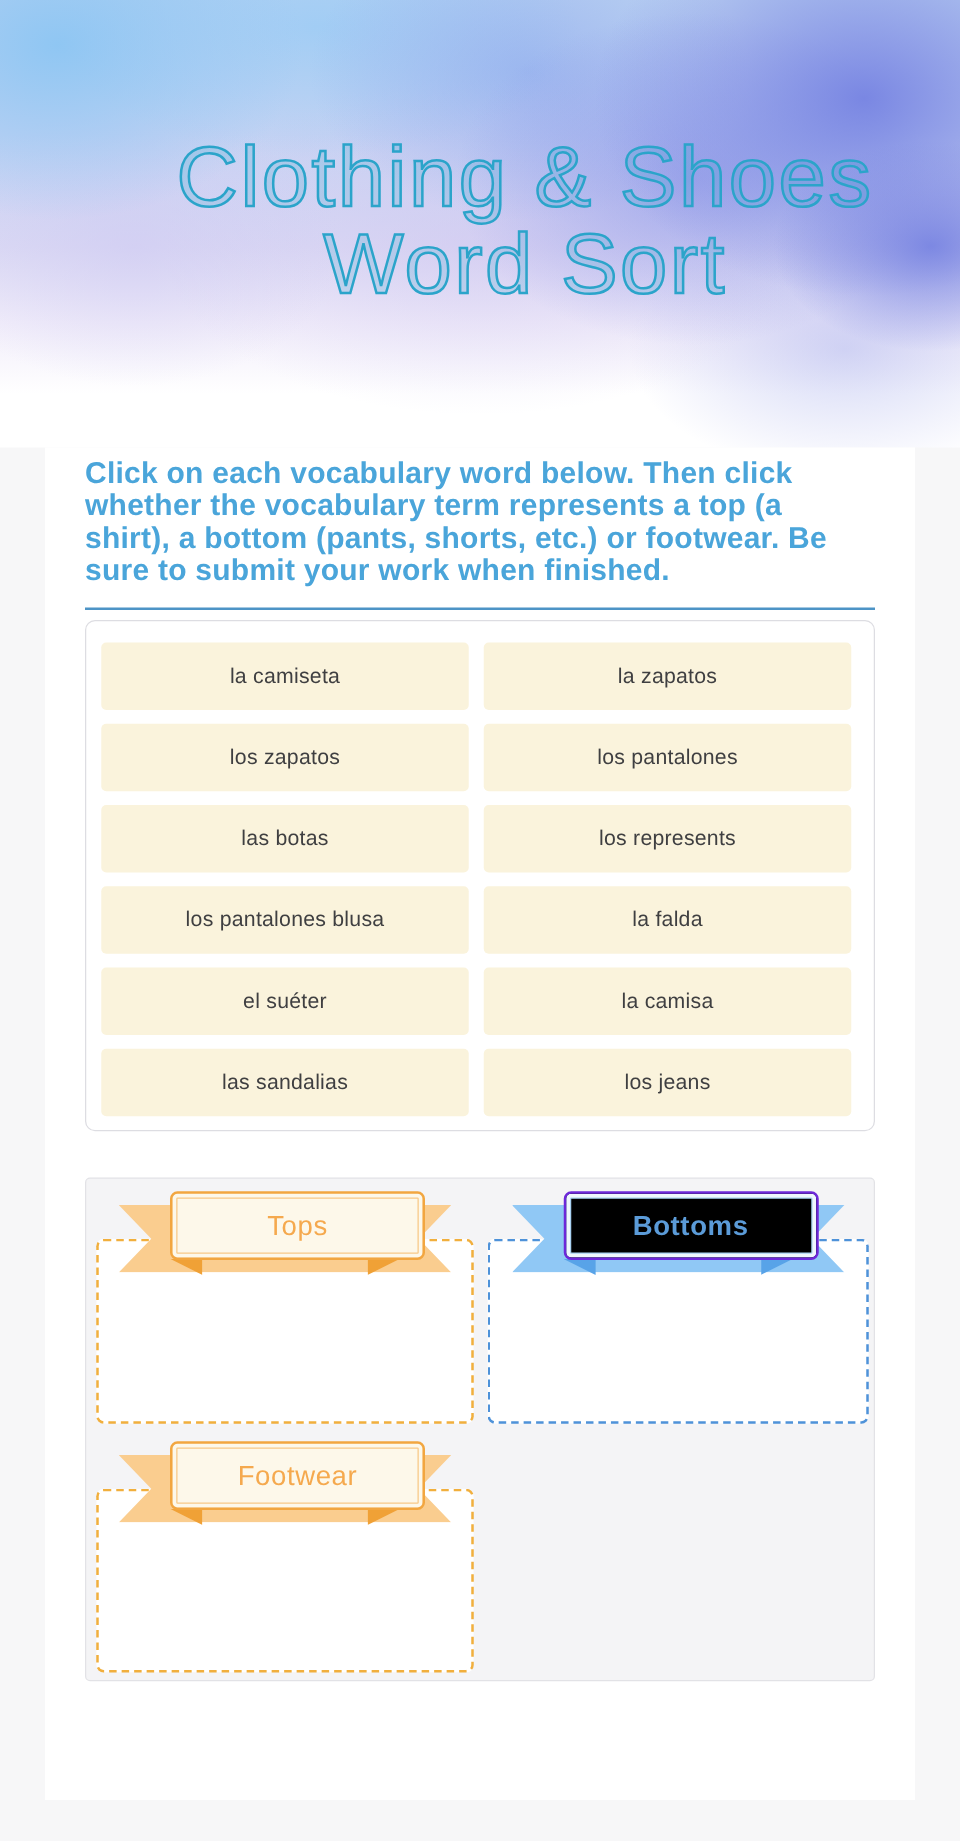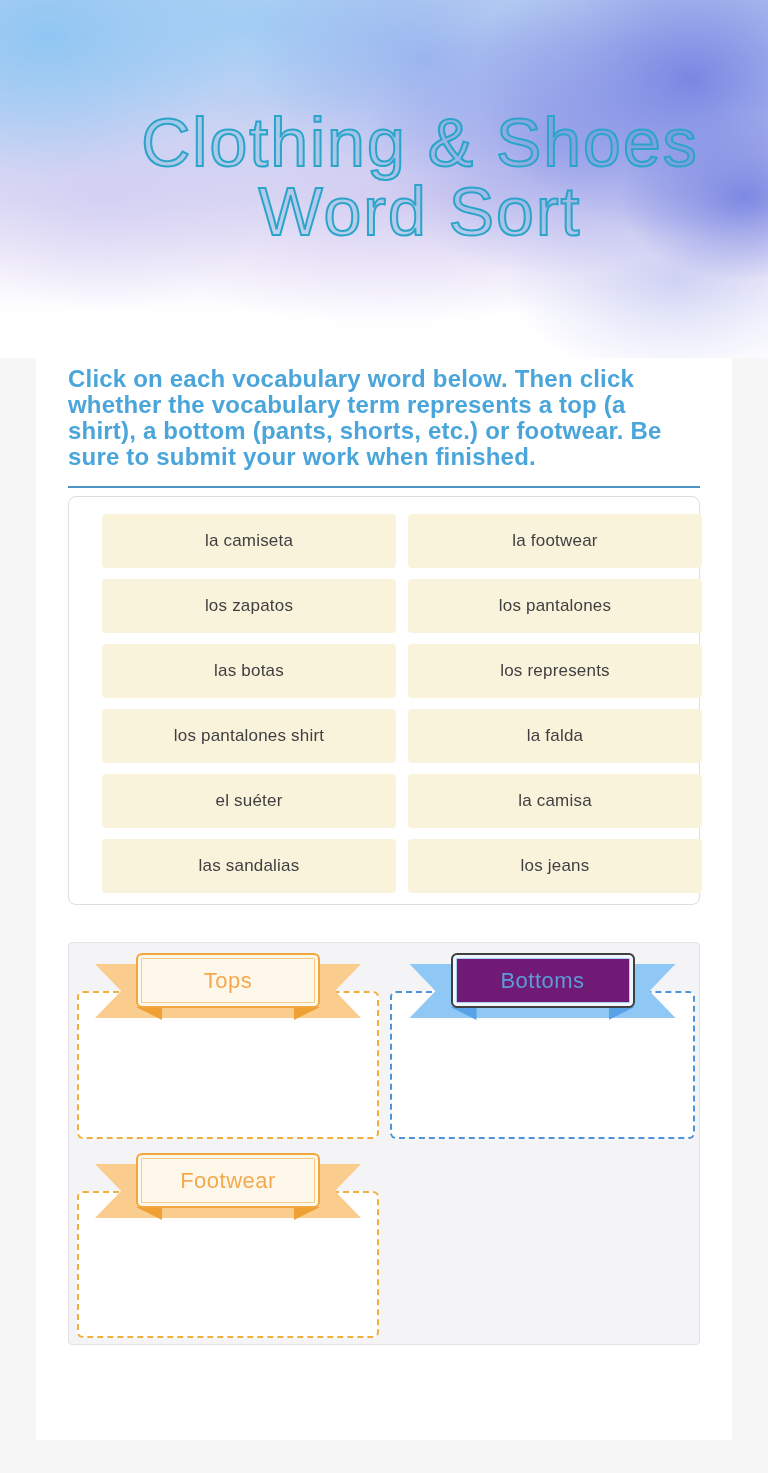--- a/index.html
+++ b/index.html
@@ -61,21 +61,21 @@
     border-top:2px solid #4D94C6;
   }
 
   
   .word-bank {
     margin-top:8px;
     width:632px;
     background:#FFFFFF;
     border:1px solid #DDDDE2;
     border-radius:8px;
-    padding:17px 15px 11px 33px;
+    padding:17px 15px 11px 12px;
   }
   .word-grid {
     display:grid;
     grid-template-columns:294px 294px;
     column-gap:12px;
     row-gap:11px;
   }
   .chip {
     height:54px;
     background:#FAF3DC;
@@ -118,42 +118,43 @@
   .ribbon-tails {
     position:absolute; left:0; top:11px; width:266px; height:54px;
     clip-path:polygon(0 0, 100% 0, calc(100% - 26px) 50%, 100% 100%, 0 100%, 26px 50%);
   }
   .ribbon-fold {
     position:absolute; top:54px; width:26px; height:13px;
   }
   .fold-l { left:41px;  clip-path:polygon(0 0, 100% 0, 100% 100%); }
   .fold-r { right:41px; clip-path:polygon(0 0, 100% 0, 0 100%); }
   .ribbon-rect {
-    position:absolute; left:41px; top:0; width:184px; height:55px;
+    position:absolute; left:41px; top:0; width:204px; height:55px;
     border-radius:6px;
     display:flex; align-items:center; justify-content:center;
     font-size:22px; letter-spacing:0.5px;
   }
   
   .orange .ribbon-tails { background:#FACD8F; }
   .orange .ribbon-fold  { background:#F0A136; }
   .orange .ribbon-rect  {
     background:#FDF8EA;
     border:2px solid #F2A640;
     box-shadow:inset 0 0 0 3px #FDF8EA, inset 0 0 0 4px #F7C887;
     color:#F5A94E;
   }
   
   .blue .ribbon-tails { background:#90C8F5; }
   .blue .ribbon-fold  { background:#58A3E8; }
   .blue .ribbon-rect  {
-    background:#701a75;
-    border:2px solid #404040;
+    background:#000000;
+    border:2px solid #6d28d9;
     box-shadow:inset 0 0 0 3px #EFF7FD, inset 0 0 0 4px #A9D2F2;
     color:#5B9BD8;
+    font-weight:bold;
   }
 </style>
 </head>
 <body>
 
 <div class="header">
   <div class="title">
     <div>Clothing &amp; Shoes</div>
     <div>Word Sort</div>
   </div>
@@ -161,26 +162,26 @@
 
 <div class="card">
 
   <div class="instructions">Click on each vocabulary word below.  Then click whether the vocabulary term represents a top (a shirt), a bottom (pants, shorts, etc.) or footwear.  Be sure to submit your work when finished.</div>
 
   <div class="divider"></div>
 
   <div class="word-bank">
     <div class="word-grid">
         <div class="chip">la camiseta</div>
-        <div class="chip">la footwear</div>
+        <div class="chip">la zapatos</div>
         <div class="chip">los zapatos</div>
         <div class="chip">los pantalones</div>
         <div class="chip">las botas</div>
         <div class="chip">los represents</div>
-        <div class="chip">los pantalones shirt</div>
+        <div class="chip">los pantalones blusa</div>
         <div class="chip">la falda</div>
         <div class="chip">el suéter</div>
         <div class="chip">la camisa</div>
         <div class="chip">las sandalias</div>
         <div class="chip">los jeans</div>
       </div>
   </div>
 
   <div class="sort-card">
 

